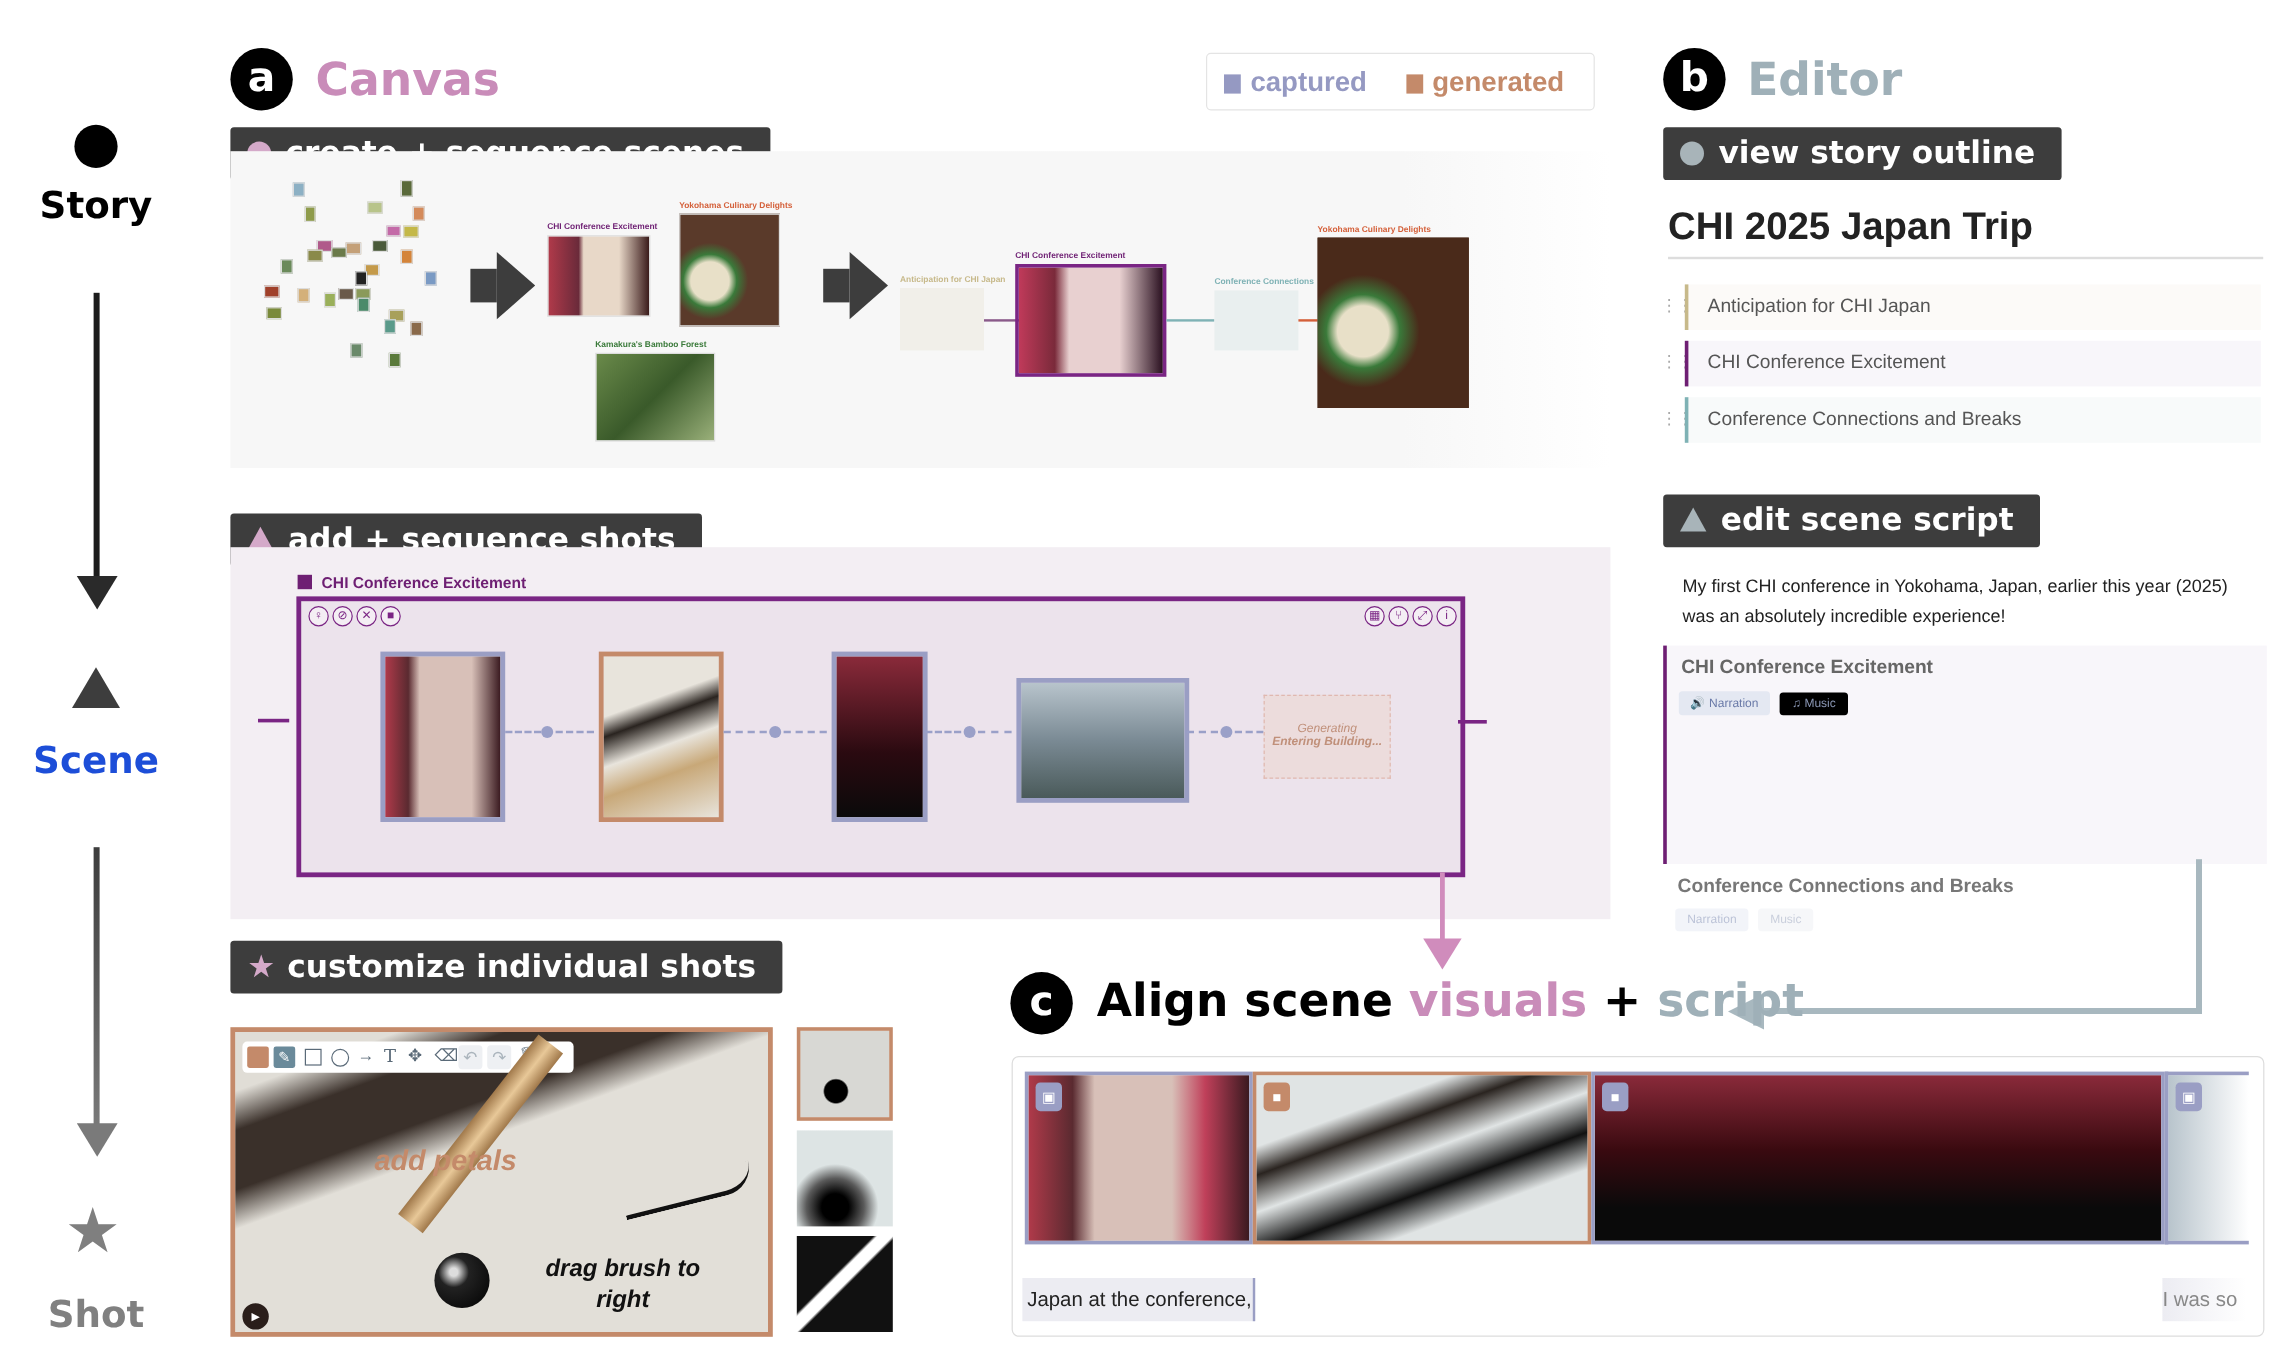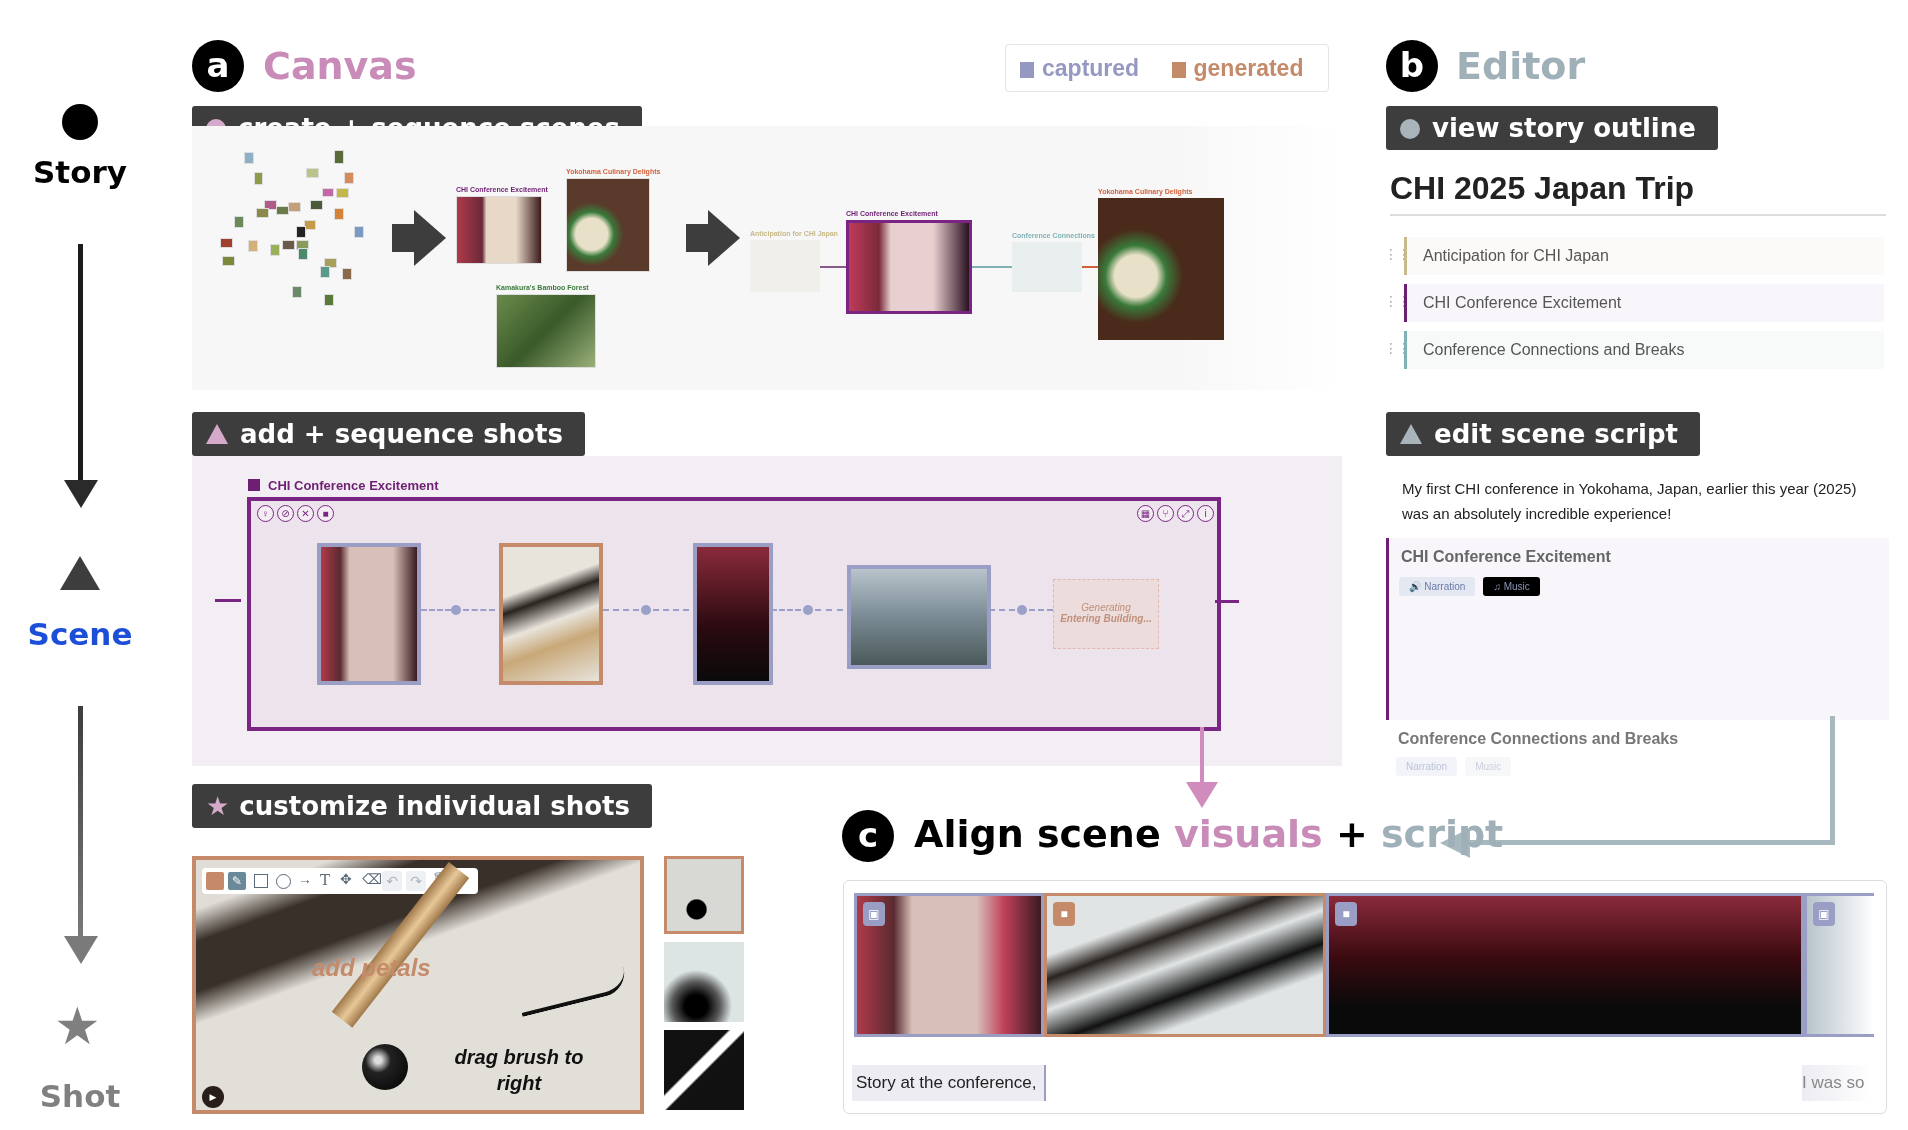--- a/index.html
+++ b/index.html
@@ -122,21 +122,21 @@
   <div class="scene-lbl" style="left:654px;top:84px;color:#6e1f73;">CHI Conference Excitement</div>
   <div class="abs" style="left:654px;top:94px;width:126px;height:94px;border:3px solid #7a2584;box-sizing:border-box;background:linear-gradient(90deg,#c03a5a,#7a2a3a 25%,#e8d0d0 35%,#e8d0d0 70%,#2a1020);"></div>
   <div class="abs" style="left:780px;top:140px;width:40px;border-top:2px solid #7fb2b5;"></div>
   <div class="scene-lbl" style="left:820px;top:106px;color:#7fb2b5;">Conference Connections</div>
   <div class="abs" style="left:820px;top:116px;width:70px;height:50px;background:#e9efef;"></div>
   <div class="abs" style="left:890px;top:140px;width:16px;border-top:2px solid #d4603a;"></div>
   <div class="scene-lbl" style="left:906px;top:62px;color:#d4603a;">Yokohama Culinary Delights</div>
   <div class="abs" style="left:906px;top:72px;width:126px;height:142px;background:radial-gradient(circle at 30% 55%,#e8e0c8 18%,#3a7a3a 26%,#4a2a1a 40%),#4a2a1a;"></div>
 </div>
 
-<div class="step" style="left:192px;top:412px;">
+<div class="step" style="left:192px;top:428px;">
   <span class="tri"></span><span>add + sequence shots</span>
 </div>
 
 <div class="abs" style="left:192px;top:456px;width:1150px;height:310px;background:#f3eef3;"></div>
 
 <div class="abs" style="left:248px;top:478px;font-size:13px;font-weight:bold;color:#6e1f73;">
   <span style="display:inline-block;width:12px;height:12px;background:#6e1f73;vertical-align:-1px;margin-right:8px;"></span><span>CHI Conference Excitement</span>
 </div>
 
 <div class="seq-frame">
@@ -258,15 +258,15 @@
   <div class="film-seg gen" style="left:200px;width:282px;background:linear-gradient(160deg,#e0e4e4 25%,#2a2420 35%,#e0e4e4 48%,#111 62%,#e0e4e4 75%);">
     <div class="film-icon" style="background:#c48a6a;">■</div>
   </div>
   <div class="film-seg" style="left:482px;width:478px;background:linear-gradient(180deg,#8a2a3a 0%,#3a0a10 45%,#0a0a0a 80%);">
     <div class="film-icon">■</div>
   </div>
   <div class="film-seg" style="left:960px;width:70px;border-right:none;background:linear-gradient(90deg,#b8c4cc,rgba(255,255,255,0));">
     <div class="film-icon">▣</div>
   </div>
 
-  <div class="script-seg" style="left:8px;width:188px;background:#ececf2;border-right:2px solid #9a9ec4;padding-left:4px;">Story at the conference,</div>
+  <div class="script-seg" style="left:8px;width:188px;background:#ececf2;border-right:2px solid #9a9ec4;padding-left:4px;">Japan at the conference,</div>
   <div class="script-seg" style="left:958px;width:70px;background:linear-gradient(90deg,#ececf2,#fff);color:#888;"> I was so</div>
 </div>
 
 </body></html>

